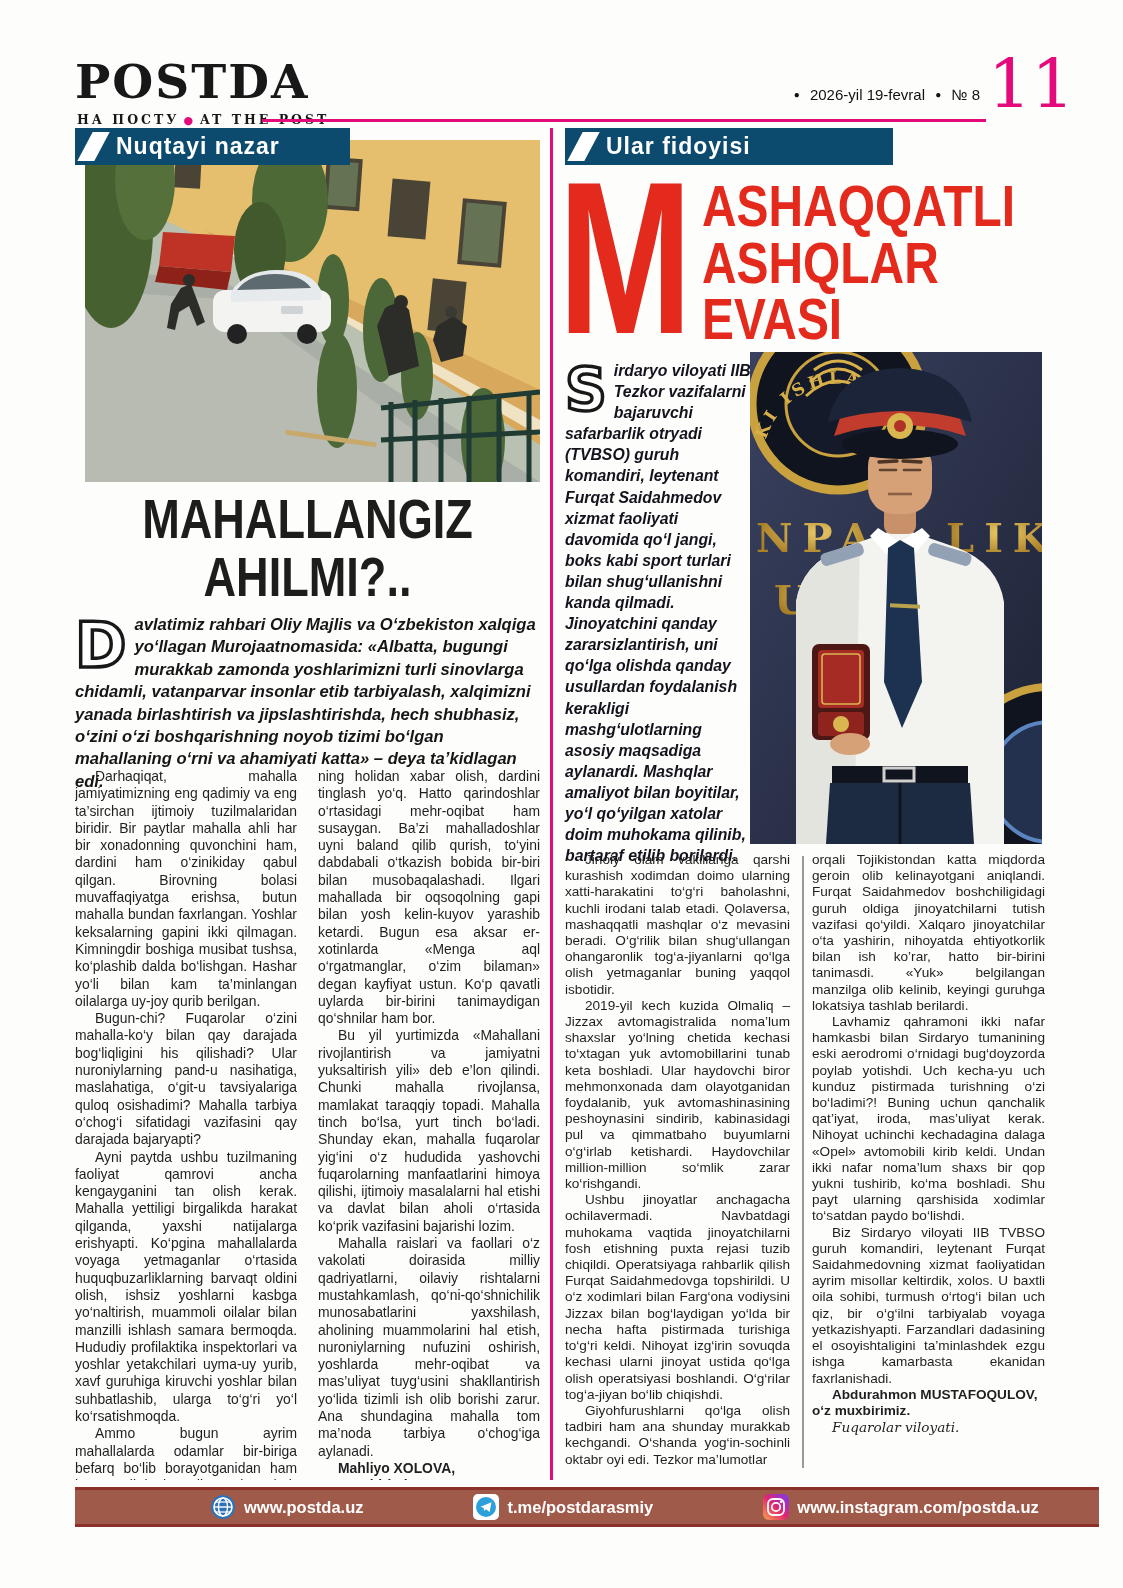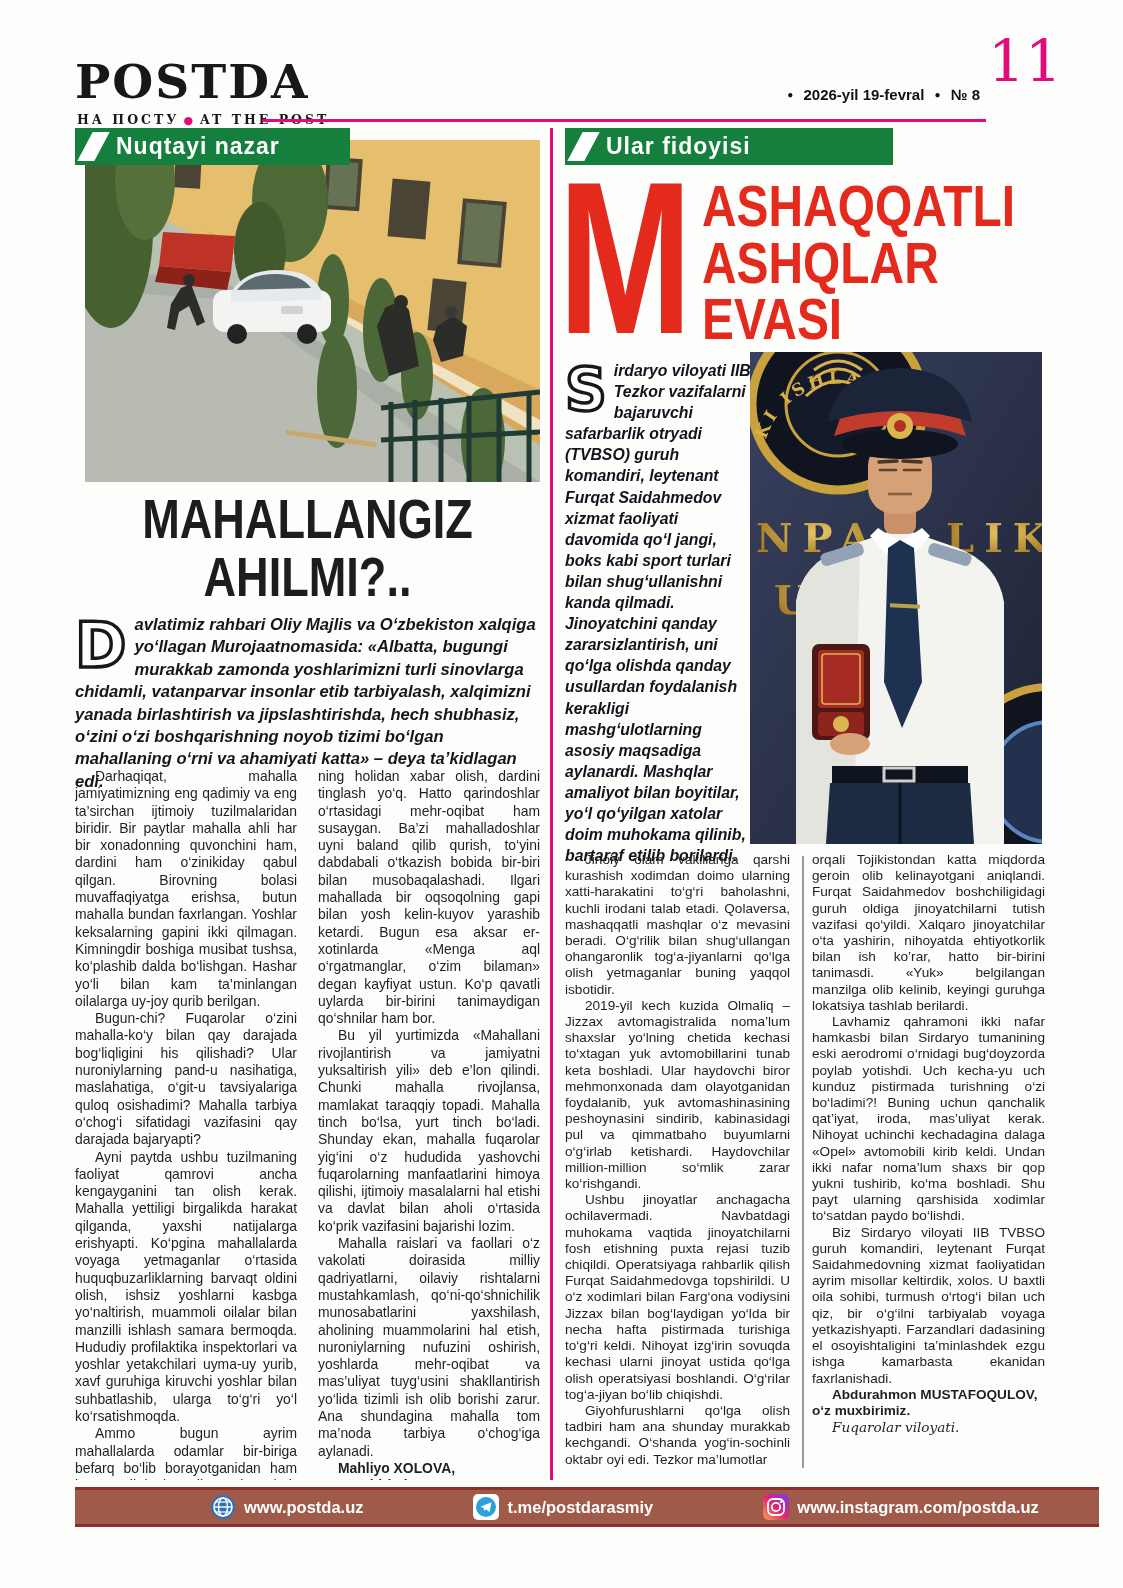--- a/index.html
+++ b/index.html
@@ -7,27 +7,27 @@
         font-family:"Liberation Sans",sans-serif;color:#1e1e1e;overflow:hidden;padding-left:37px;}
 
   
   .logo{position:absolute;left:75px;top:58px;font-family:"DejaVu Serif",serif;
         font-weight:700;font-size:47px;letter-spacing:2px;color:#181818;line-height:1;}
   .logo-sub{position:absolute;left:77px;top:112px;font-family:"DejaVu Serif",serif;
         font-weight:700;font-size:12.5px;letter-spacing:3px;color:#181818;}
   .logo-sub .star{color:#e40a7b;padding:0 4px;font-size:11px;}
   .mast-rule{position:absolute;left:262px;top:119px;width:724px;height:2.5px;background:#e40a7b;}
   .issue-info{position:absolute;left:690px;top:86px;width:290px;text-align:right;
-        font-weight:700;font-size:15px;color:#111;}
+        font-weight:400;font-size:15px;color:#111;}
   .issue-info .bullet{font-size:10px;vertical-align:2px;padding:0 6px;}
-  .page-number{position:absolute;left:988px;top:32px;font-family:"DejaVu Serif",serif;
-        font-size:58px;line-height:1;color:#e40a7b;}
-
-  
-  .tab{position:absolute;top:128px;height:37px;background:#15803d;display:flex;align-items:center;
+  .page-number{position:absolute;left:988px;top:50px;font-family:"DejaVu Serif",serif;
+        font-size:68px;line-height:1;color:#e40a7b;}
+
+  
+  .tab{position:absolute;top:128px;height:37px;background:#0c4a6e;display:flex;align-items:center;
        z-index:5;padding:0 18px 0 10px;}
   .tab .slash{width:17px;height:29px;background:#fff;transform:skewX(-28deg);margin-right:14px;}
   .tab .tab-label{color:#fff;font-weight:700;font-size:23px;letter-spacing:1px;}
   .tab-left{left:75px;width:247px;}
   .tab-right{left:565px;width:300px;}
 
   
   .street-photo{position:absolute;left:85px;top:140px;width:455px;height:342px;}
   .headline{position:absolute;left:75px;top:490px;width:465px;text-align:center;
         font-weight:700;color:#1d1d1b;font-size:55px;line-height:58px;

